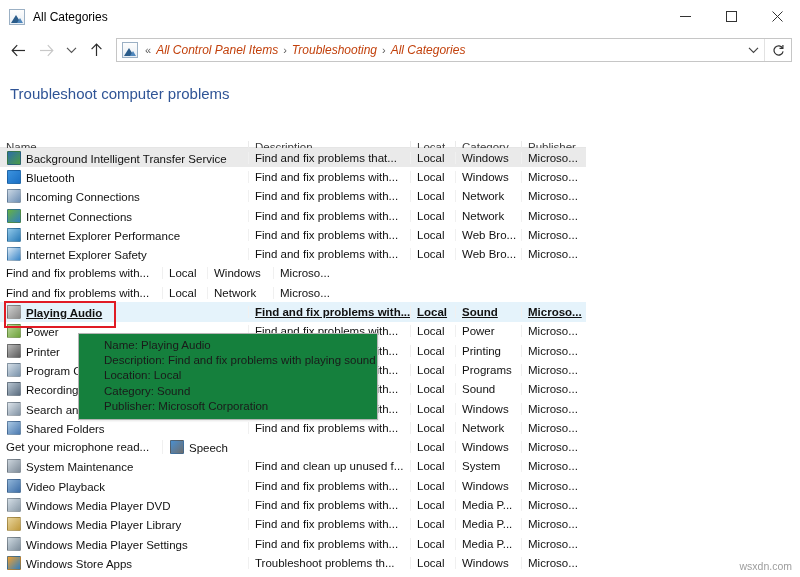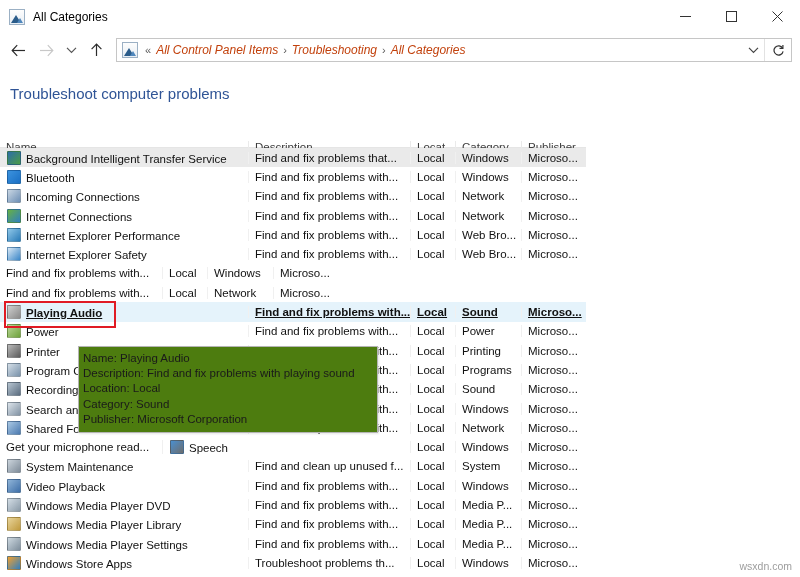--- a/index.html
+++ b/index.html
@@ -262,29 +262,28 @@
     box-sizing: border-box;
     pointer-events: none;
   }
 
   
   .tooltip {
     position: absolute;
     left: 78px;
     top: 333px;
     width: 300px;
-    background: #4d7c0f;
+    background: #15803d;
     border: 1px solid #b4b4b4;
     box-sizing: border-box;
-    padding: 4px 6px 5px 4px;
+    padding: 4px 6px 5px 25px;
     font-size: 11.5px;
     color: #1a1a1a;
     line-height: 15.2px;
     box-shadow: 1px 1px 2px rgba(0,0,0,0.10);
-    margin-top: 13px;
   }
   .tooltip div { white-space: nowrap; }
 
   
   .watermark {
     position: absolute;
     right: 8px;
     bottom: 5px;
     font-size: 10.5px;
     color: #9d9d9d;

